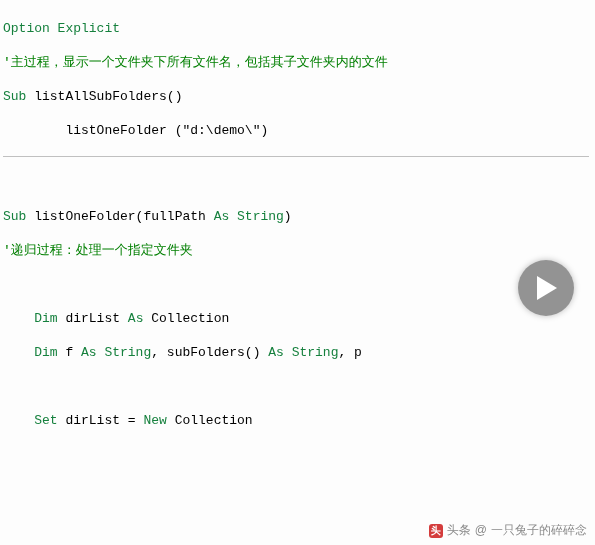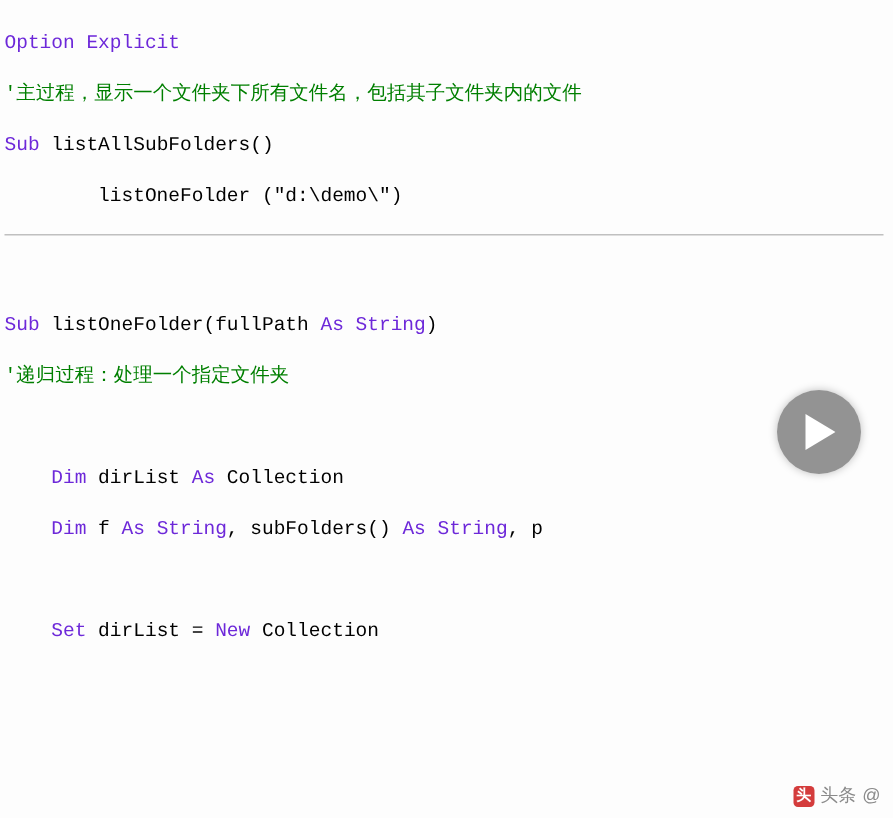--- a/index.html
+++ b/index.html
@@ -11,21 +11,21 @@
     background: #fdfdfd;
     font-family: Consolas, "Courier New", monospace;
     font-size: 13px;
     line-height: 17px;
     color: #000;
   }
   .code-area {
     padding: 3px 6px 3px 3px;
     white-space: pre;
   }
-  .kw { color: #6d28d9; }   
+  .kw { color: #15803d; }   
   .cm { color: #007f00; }     
   .line { display: block; }
   .hr {
     height: 1px;
     background: #c0c0c0;
     margin: 0 0 0 0;
   }
   
   .play-btn {
     position: absolute;
@@ -110,13 +110,14 @@
 <div class="play-btn">
   <svg width="22" height="24" viewBox="0 0 22 24">
     <polygon points="2,0 22,12 2,24" fill="#ffffff"></polygon>
   </svg>
 </div>
 
 <div class="watermark">
   <span class="logo">头</span>
   <span>头条</span>
   <span>@</span>
+  <span>一只兔子的碎碎念</span>
 </div>
 
 </body></html>

